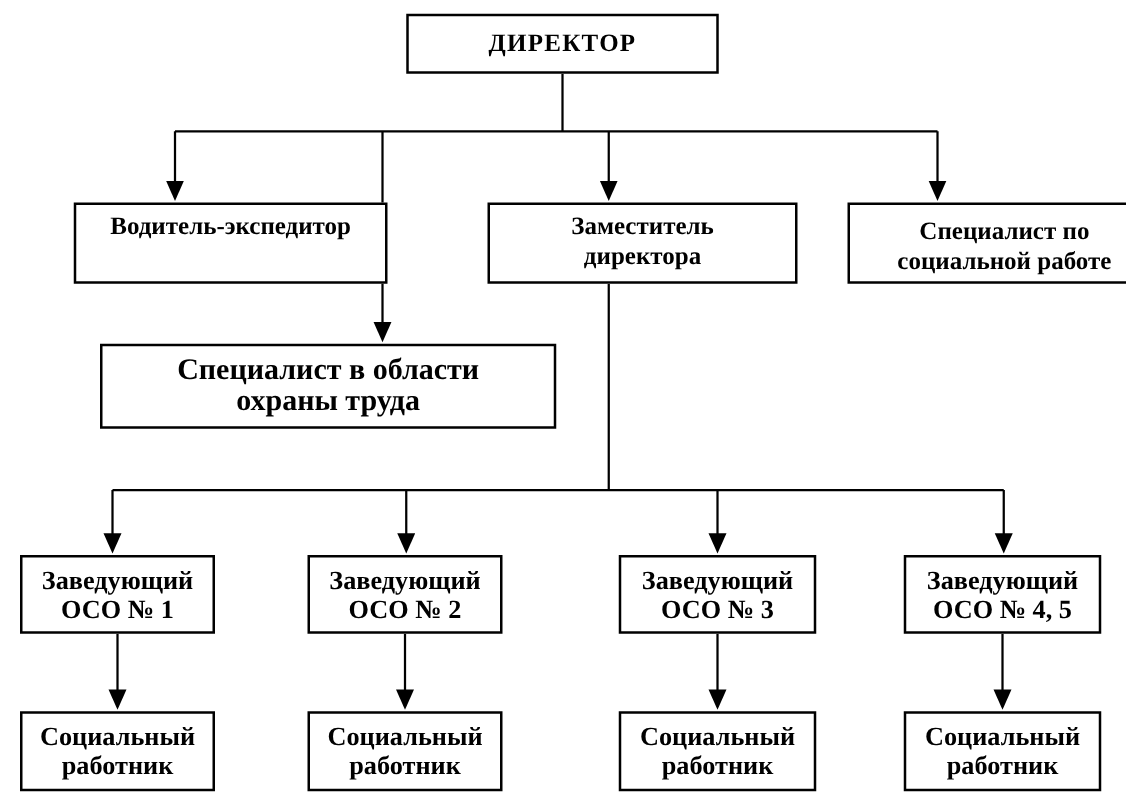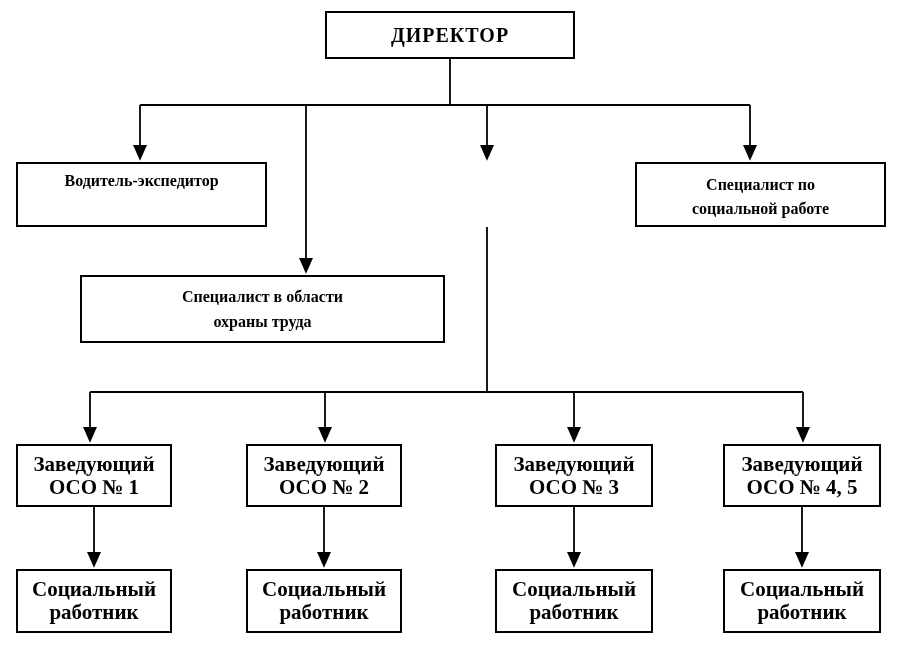--- a/index.html
+++ b/index.html
@@ -31,28 +31,29 @@
     font-size: 21px;
     line-height: 23px;
   }
   .n-director {
     left: 325px; top: 11px; width: 250px; height: 48px;
     font-size: 20px; letter-spacing: 1px;
   }
   .row2 {
     align-items: flex-start;
     padding-top: 5px;
-    font-size: 16px;
+    font-size: 20px;
     line-height: 24px;
+    margin-left: 43px;
   }
   .n-driver   { left: 16px;  top: 162px; width: 251px; height: 65px; }
   .n-deputy   { left: 347px; top: 162px; width: 248px; height: 65px; }
   .n-socspec  { left: 635px; top: 162px; width: 251px; height: 65px; align-items: center; }
   .n-labor    { left: 80px;  top: 275px; width: 365px; height: 68px;
-                font-size: 16px; line-height: 25px; }
+                font-size: 24px; line-height: 25px; }
   .n-head1    { left: 16px;  top: 444px; width: 156px; height: 63px; }
   .n-head2    { left: 246px; top: 444px; width: 156px; height: 63px; }
   .n-head3    { left: 495px; top: 444px; width: 158px; height: 63px; }
   .n-head45   { left: 723px; top: 444px; width: 158px; height: 63px; }
   .n-worker1  { left: 16px;  top: 569px; width: 156px; height: 64px; }
   .n-worker2  { left: 246px; top: 569px; width: 156px; height: 64px; }
   .n-worker3  { left: 495px; top: 569px; width: 158px; height: 64px; }
   .n-worker4  { left: 723px; top: 569px; width: 158px; height: 64px; }
 </style>
 </head>
@@ -92,20 +93,24 @@
   </svg>
 
   <div class="node n-director">
     <span>ДИРЕКТОР</span>
   </div>
 
   <div class="node n-driver row2">
     <span>Водитель-экспедитор</span>
   </div>
 
+  <div class="node n-deputy row2">
+    <span>Заместитель
+директора</span>
+  </div>
 
   <div class="node n-socspec row2">
     <span>Специалист по
 социальной работе</span>
   </div>
 
   <div class="node n-labor">
     <span>Специалист в области
 охраны труда</span>
   </div>

